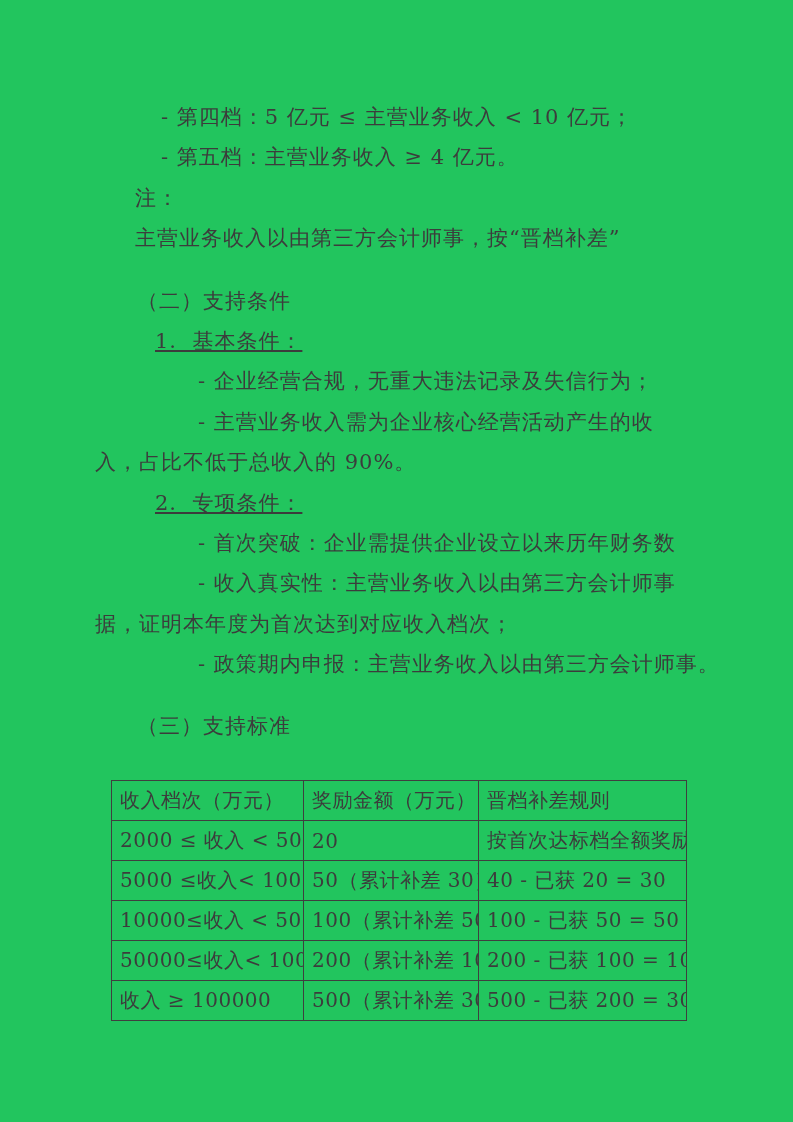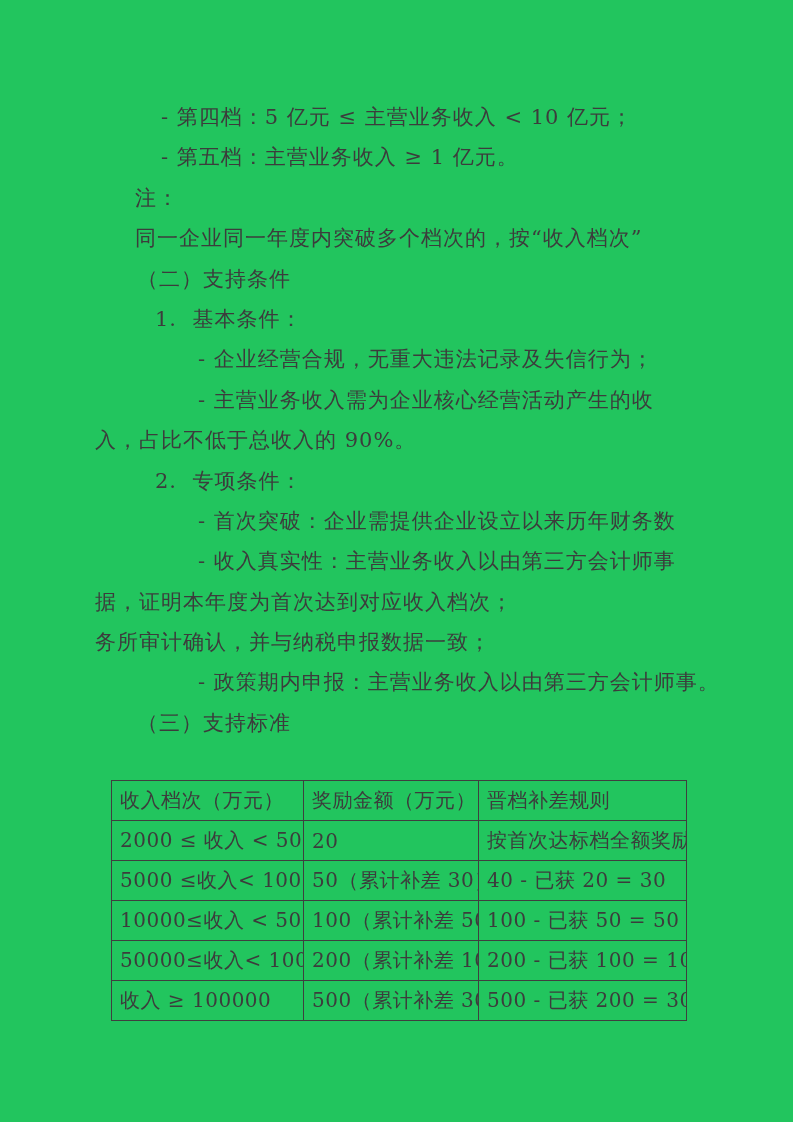--- a/index.html
+++ b/index.html
@@ -25,22 +25,22 @@
     letter-spacing: 1px;
   }
   .line {
     height: 40.4px;
     line-height: 40.4px;
     white-space: pre;
     overflow: visible;
   }
   .indent-cont    { padding-left: 0; }
   .indent-para    { padding-left: 40px; }
-  .indent-section { padding-left: 42px; }
-  .indent-num     { padding-left: 60px; }
+  .indent-section { padding-left: 42px; margin-top: 22px; }
+  .indent-num     { padding-left: 60px; text-decoration: underline; }
   .indent-dash1   { padding-left: 66px; }
   .indent-dash2   { padding-left: 103px; }
 
   table.support-table {
     position: absolute;
     left: 111px;
     top: 780px;
     width: 575px;
     border-collapse: collapse;
     table-layout: fixed;
@@ -62,33 +62,32 @@
   .col-1 { width: 192px; }
   .col-2 { width: 175px; }
   .col-3 { width: 208px; }
 </style>
 </head>
 <body>
 
 <div class="page">
   <div class="body-text" id="body-text">
       <div class="line indent-dash1">- 第四档：5 亿元 ≤ 主营业务收入 &lt; 10 亿元；</div>
-      <div class="line indent-dash1">- 第五档：主营业务收入 ≥ 1 亿元。</div>
+      <div class="line indent-dash1">- 第五档：主营业务收入 ≥ 4 亿元。</div>
       <div class="line indent-para">注：</div>
-      <div class="line indent-para">同一企业同一年度内突破多个档次的，按“收入档次”</div>
+      <div class="line indent-para">主营业务收入以由第三方会计师事，按“晋档补差”</div>
       <div class="line indent-section">（二）支持条件</div>
       <div class="line indent-num">1.  基本条件：</div>
       <div class="line indent-dash2">- 企业经营合规，无重大违法记录及失信行为；</div>
       <div class="line indent-dash2">- 主营业务收入需为企业核心经营活动产生的收</div>
       <div class="line indent-cont">入，占比不低于总收入的 90%。</div>
       <div class="line indent-num">2.  专项条件：</div>
       <div class="line indent-dash2">- 首次突破：企业需提供企业设立以来历年财务数</div>
       <div class="line indent-dash2">- 收入真实性：主营业务收入以由第三方会计师事</div>
       <div class="line indent-cont">据，证明本年度为首次达到对应收入档次；</div>
-      <div class="line indent-cont">务所审计确认，并与纳税申报数据一致；</div>
       <div class="line indent-dash2">- 政策期内申报：主营业务收入以由第三方会计师事。</div>
       <div class="line indent-section">（三）支持标准</div>
     </div>
 
   <table class="support-table">
     <colgroup>
       <col class="col-1">
       <col class="col-2">
       <col class="col-3">
     </colgroup>

